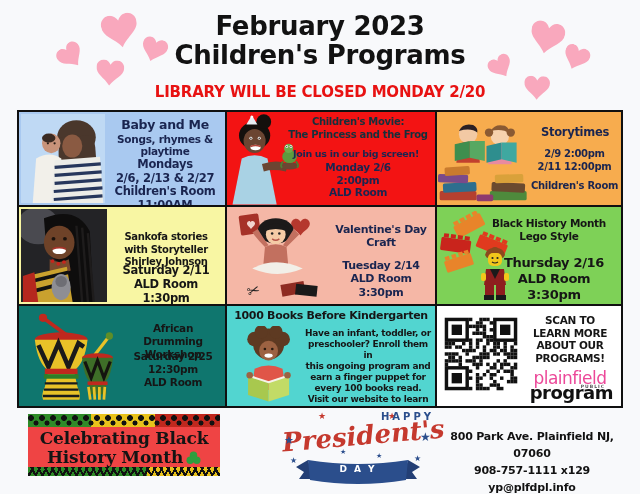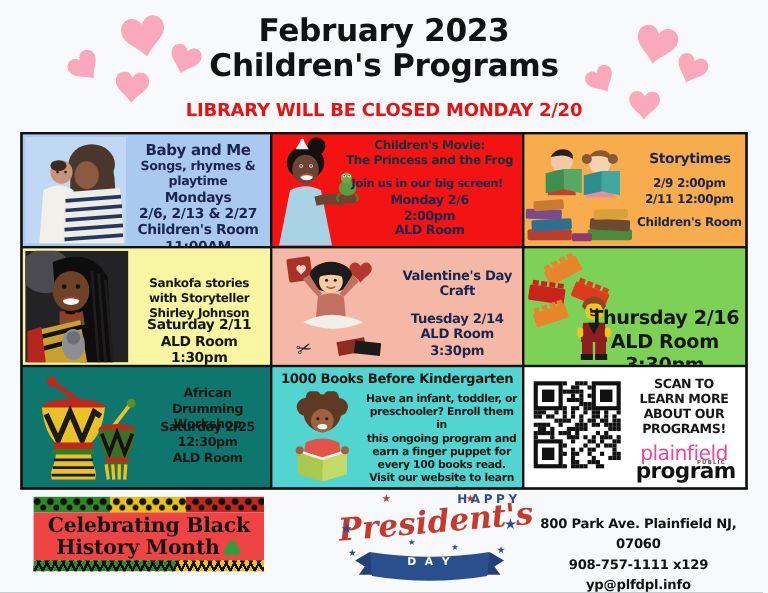--- a/index.html
+++ b/index.html
@@ -257,21 +257,23 @@
         <path d="M5 24 L23 24 L25 40 L3 40 Z" fill="#8E1E1E"></path>
         <path d="M9 24 L14 34 L19 24 Z" fill="#1A1A1A"></path>
         <rect x="0" y="28" width="5" height="8" rx="2" fill="#F2C71B"></rect>
         <rect x="23" y="28" width="5" height="8" rx="2" fill="#F2C71B"></rect>
         <rect x="4" y="40" width="9" height="14" fill="#8E1E1E"></rect>
         <rect x="15" y="40" width="9" height="14" fill="#8E1E1E"></rect>
         <rect x="3" y="50" width="10" height="5" fill="#1A1A1A"></rect>
           <rect x="15" y="50" width="10" height="5" fill="#1A1A1A"></rect>
       </g>
     </svg>
-    <div class="ct ink" style="left:52px;right:2px;top:48px;font-size:16px;line-height:1.22">Thursday 2/16
+    <div class="ct ink" style="left:42px;right:2px;top:10px;font-size:10.5px;line-height:1.25">Black History Month
+Lego Style</div>
+    <div class="ct ink" style="left:52px;right:2px;top:48px;font-size:13px;line-height:1.22">Thursday 2/16
 ALD Room
 3:30pm</div>
   </div>
 
   <div class="cell c6">
     <svg class="art" style="left:4px;top:4px" width="100" height="92" viewBox="0 0 110 100">
       <line x1="22" y1="8" x2="52" y2="30" stroke="#C0281E" stroke-width="4"></line>
         <circle cx="22" cy="8" r="4.5" fill="#C0281E"></circle>
       <line x1="95" y1="28" x2="78" y2="50" stroke="#E8C228" stroke-width="3.5"></line>
         <circle cx="95" cy="28" r="4" fill="#5E8E28"></circle>

